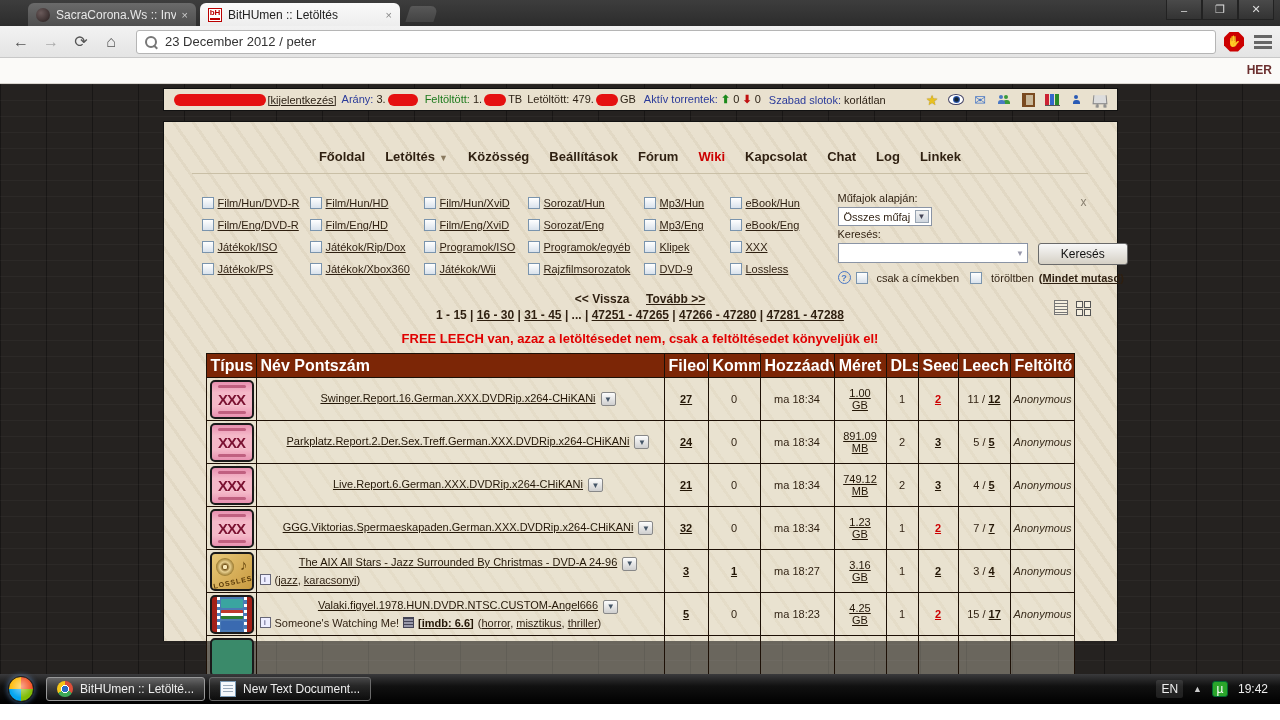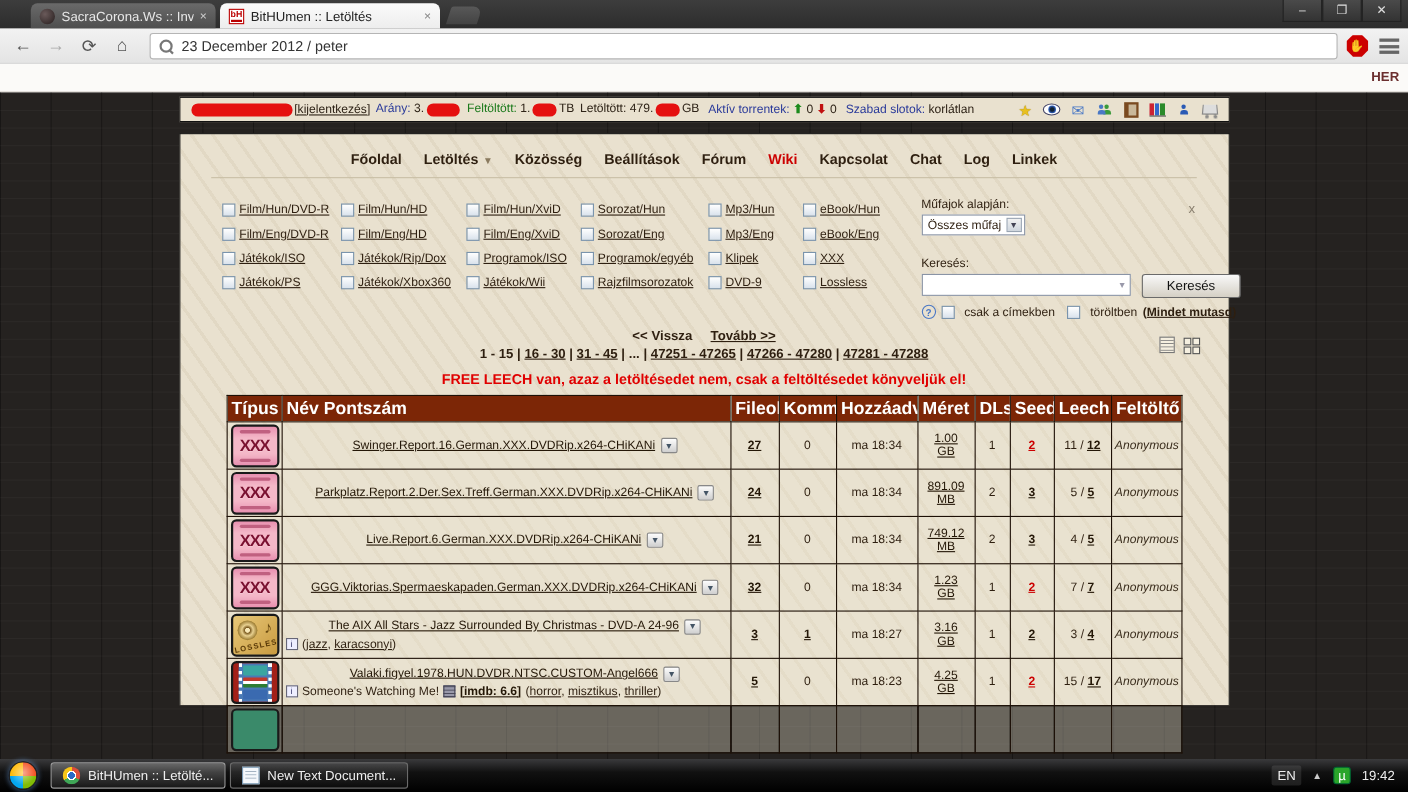--- a/index.html
+++ b/index.html
@@ -103,39 +103,39 @@
   .ic-cart { width:14px; height:9px; border:1px solid #888; border-top:none;
     transform:perspective(10px) rotateX(8deg); position:relative; background:#ddd; }
   .ic-cart::after { content:""; position:absolute; bottom:-4px; left:2px; width:3px; height:3px;
     border-radius:50%; background:#888; box-shadow:7px 0 #888; }
 
   .content { width:955px; margin:10px auto 0; height:520px; background-color:#e9e1cf;
     background-image:repeating-linear-gradient(55deg, rgba(160,140,100,.10) 0 3px, transparent 3px 16px);
     border:1px solid #111; border-bottom:none; padding-top:11px; position:relative; }
 
   .site-nav { display:flex; justify-content:center; gap:20px; font-size:13px; font-weight:bold;
-    color:#2e1f10; padding-bottom:9px; border-bottom:1px solid #c9bfa6; width:94%; margin:4px auto; }
+    color:#2e1f10; padding-bottom:9px; border-bottom:1px solid #c9bfa6; width:94%; margin:16px auto; }
   .site-nav .nav-item { white-space:nowrap; cursor:pointer; }
   .site-nav .nav-item.active { color:#cc0000; }
   .nav-caret { font-size:9px; color:#8a7a5f; margin-left:4px; }
 
   .panel { display:flex; margin:18px 0 0 38px; position:relative; }
   .panel-x { position:absolute; right:30px; top:3px; color:#8a8070; font-size:12px; cursor:pointer; }
   .cats { display:grid; grid-template-columns:108px 114px 104px 116px 86px 82px;
     grid-auto-rows:22px; align-items:center; }
   .cat { display:flex; align-items:center; font-size:11px; white-space:nowrap; }
   .cbx { width:12px; height:12px; background:linear-gradient(#fff,#d9e2ec);
     border:1px solid #7a94ad; margin-right:4px; flex:none; }
   .cat a { color:#2e1f10; text-decoration:underline; cursor:pointer; }
 
   .searchbox { margin-left:26px; font-size:11px; color:#2e1f10; width:290px; }
   .searchbox .lbl { margin-bottom:3px; }
   .genre-select { width:94px; height:19px; background:#fff; border:1px solid #8a94a5;
     display:flex; align-items:center; justify-content:space-between; padding:0 2px 0 5px;
-    margin-bottom:20px; }
+    margin-bottom:2px; }
   .genre-select .gs-btn { width:14px; height:13px; background:linear-gradient(#f2f2f2,#cfd6de);
     border:1px solid #98a4b2; font-size:8px; color:#445; display:flex; align-items:center; justify-content:center; }
   .search-row { display:flex; align-items:flex-start; gap:10px; }
   .search-input { width:198px; height:20px; background:#fff; border:1px solid #8a94a5;
     position:relative; }
   .search-input .combo { position:absolute; right:3px; top:5px; font-size:8px; color:#99a; }
   .search-btn { width:93px; height:22px; background:linear-gradient(#f8f8f8,#d5d0c5);
     border:1px solid #6a6a6a; border-radius:3px; font-size:12px; color:#111; font-weight:normal;
     display:flex; align-items:center; justify-content:center; cursor:pointer; }
   .opts-row { display:flex; align-items:center; gap:5px; margin-top:6px; }
@@ -207,21 +207,21 @@
   .cat-icon.film-hun .strip { width:30px; height:100%;
     background:#4a7ab5; border-left:3px dotted #fff; border-right:3px dotted #fff;
     display:flex; flex-direction:column; justify-content:center; gap:2px; padding:2px 1px; }
   .cat-icon.film-hun .frame { height:9px; border-radius:1px; }
   .fr-teal { background:#3aa5a0; }
   .fr-flag { background:linear-gradient(#c0392b 0 33%, #fff 33% 66%, #2e7d32 66% 100%); }
   .fr-blue { background:#3a6ab0; }
   .cat-icon.partial { background:#3a8a6a; }
 
   
-  .taskbar { position:absolute; left:0; top:690px; width:1280px; height:30px;
+  .taskbar { position:absolute; left:0; top:674px; width:1280px; height:30px;
     background:linear-gradient(#3a3a3c,#111 40%,#000); display:flex; align-items:center; }
   .start-orb { width:26px; height:26px; border-radius:50%; margin:0 12px 0 8px;
     background:radial-gradient(circle at 50% 40%, rgba(255,255,255,.5), rgba(255,255,255,0) 60%),
       conic-gradient(#f35325 0 25%, #81bc06 25% 50%, #05a6f0 50% 75%, #ffba08 75% 100%);
     border:1px solid #222; box-shadow:0 0 5px 1px rgba(120,180,255,.4); }
   .task-btn { height:24px; display:flex; align-items:center; padding:0 10px; margin-right:4px;
     border:1px solid #6a6a6a; border-radius:3px; color:#eee; font-size:12px; max-width:190px;
     background:linear-gradient(rgba(255,255,255,.12),rgba(255,255,255,.03)); cursor:pointer; }
   .task-btn.active { background:linear-gradient(rgba(255,255,255,.28),rgba(255,255,255,.08));
     border-color:#999; }

